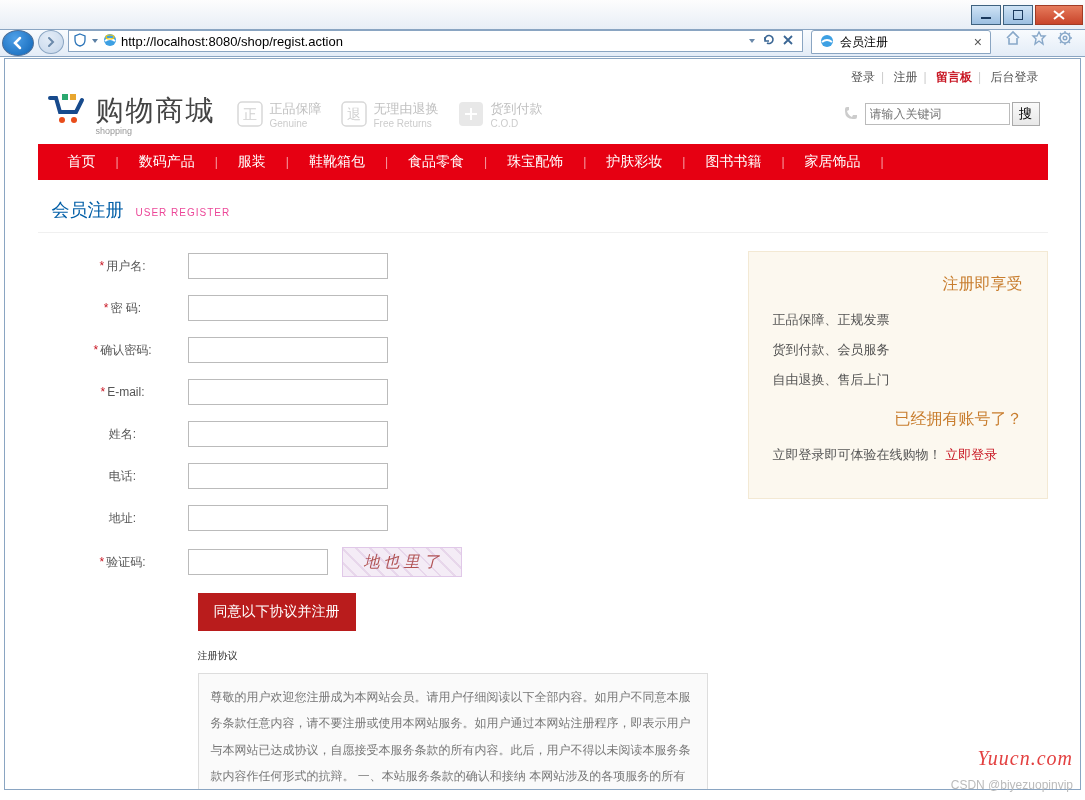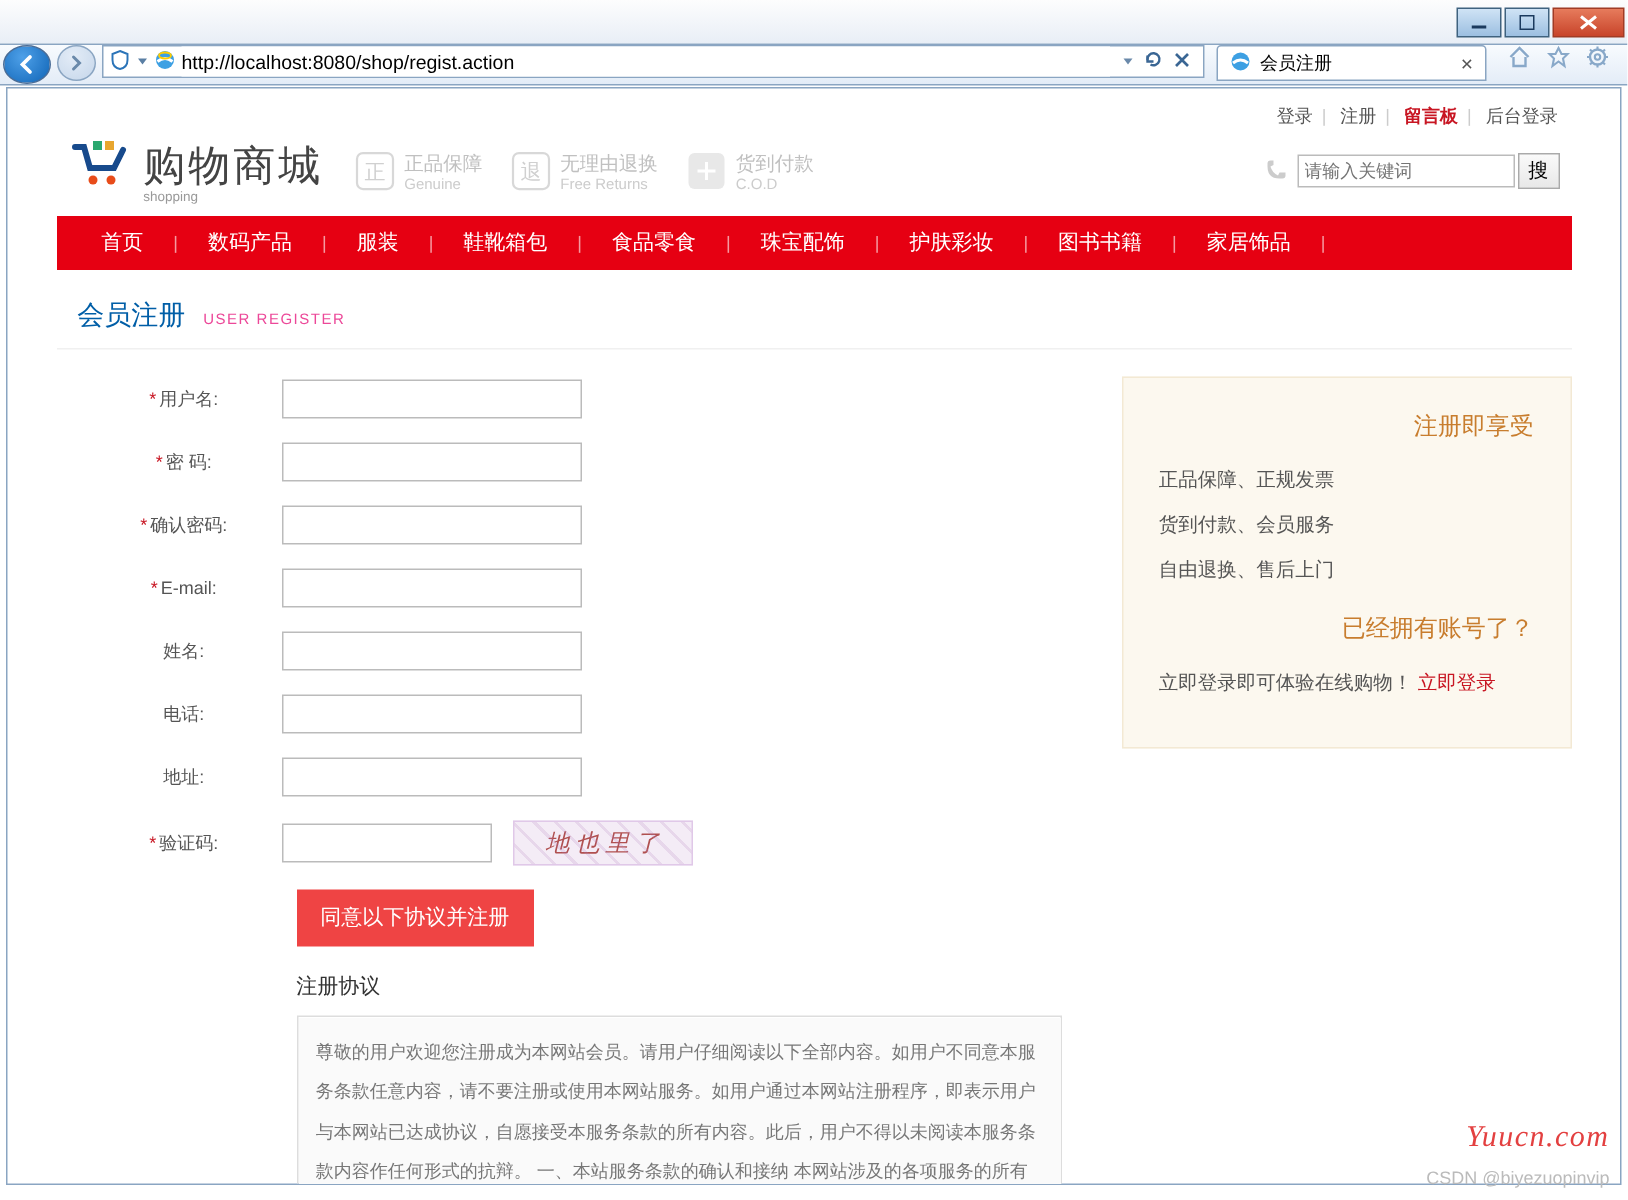--- a/index.html
+++ b/index.html
@@ -54,23 +54,23 @@
 
 .body-row { display:flex; gap:40px; }
 .form-col { flex:1; padding:20px 0 0 30px; }
 .form-row { display:flex; align-items:center; margin-bottom:16px; }
 .form-row label { width:120px; text-align:center; padding-right:10px; color:#555; }
 .form-row label .req { color:#c81623; margin-right:2px; }
 .form-row input[type=text], .form-row input[type=password] { height:26px; width:200px; border:1px solid #bbb; padding:0 6px; }
 .captcha-img { margin-left:14px; width:120px; height:30px; background:#f4ecf6; border:1px solid #e0c8e8; display:flex; align-items:center; justify-content:space-around; font-style:italic; color:#b05050; font-size:16px; font-family:serif; position:relative; }
 .captcha-img::after { content:''; position:absolute; inset:0; background:repeating-linear-gradient(45deg, transparent 0 8px, rgba(180,130,190,.2) 8px 10px); }
 
-.submit-btn { margin-left:130px; background:#ef4444; color:#fff; border:none; padding:10px 16px; font-size:14px; cursor:pointer; }
-
-.agreement-title { margin:18px 0 10px 130px; font-size:14px; color:#333; }
+.submit-btn { margin-left:130px; background:#b91c1c; color:#fff; border:none; padding:10px 16px; font-size:14px; cursor:pointer; }
+
+.agreement-title { margin:18px 0 10px 130px; font-size:10px; color:#333; }
 .agreement-box { margin-left:130px; width:510px; height:150px; border:1px solid #ddd; background:#fafafa; padding:10px 12px; color:#777; line-height:2.2; overflow:auto; font-size:12px; }
 
 .side-col { width:300px; background:#fcf8ef; border:1px solid #f3e9d4; padding:22px 24px; margin-top:18px; height:fit-content; }
 .side-col h3 { color:#c87d2e; font-size:16px; font-weight:500; margin-bottom:16px;text-align:right; }
 .side-col .line { color:#555; margin-bottom:12px; font-size:13px; }
 .side-col .login-now { color:#c81623; text-decoration:none; }
 
 .watermark { position:absolute; right:12px; bottom:30px; color:#e34040; font-family:Georgia,serif; font-size:20px; font-style:italic; letter-spacing:1px; }
 .csdn { position:absolute; right:12px; bottom:8px; color:#bbb; font-size:12px; }
 

